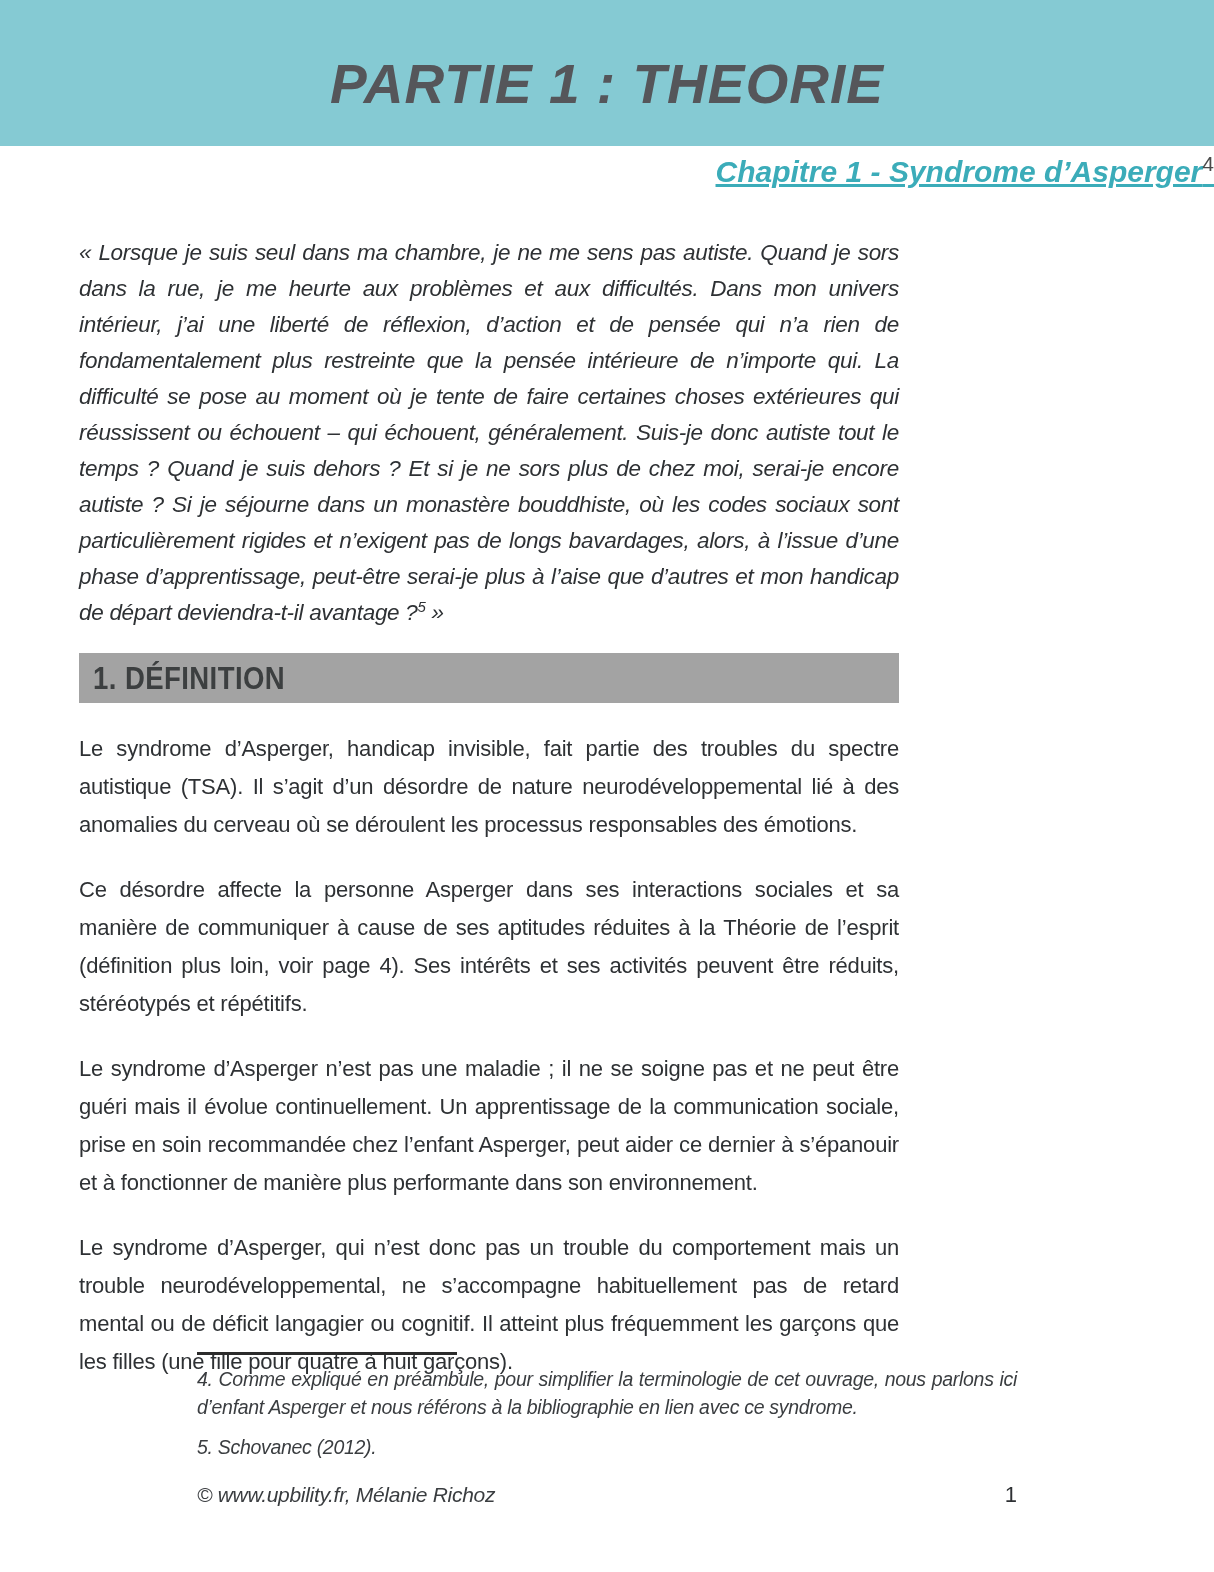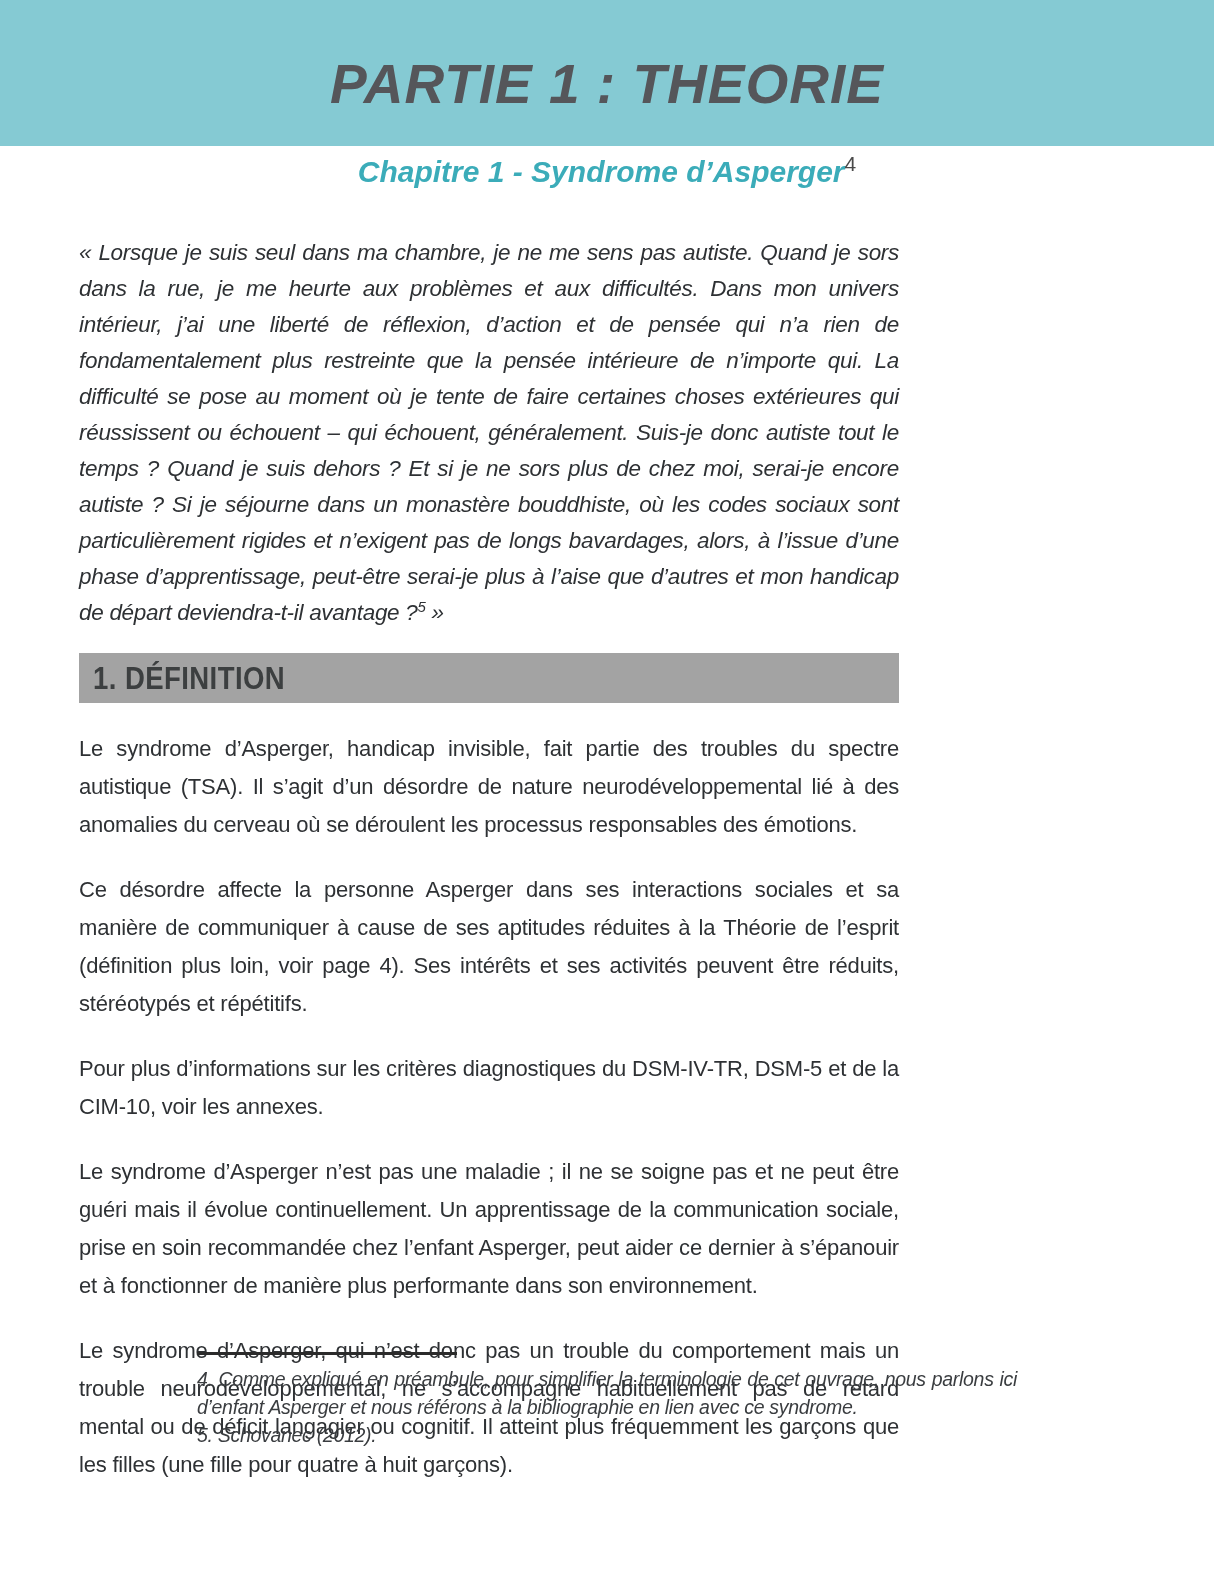--- a/index.html
+++ b/index.html
@@ -20,24 +20,25 @@
     display: flex; align-items: center; justify-content: center;
     padding-top: 22px;
   }
   .band h1 {
     font-size: 55px; font-weight: bold; font-style: italic;
     color: #55565a; letter-spacing: 1px;
   }
 
   
   .chapter {
-    text-align: center;
+    text-align: right;
     margin-top: 9px;
     font-size: 30px; font-weight: bold; font-style: italic;
     color: #3bacb9;
+    text-decoration: underline;
   }
   .chapter sup {
     color: #4a4a4a; font-style: normal; font-weight: normal;
     font-size: 21px; vertical-align: super; line-height: 0;
   }
 
   
   .content {
     position: relative;
     margin: 0 79px;
@@ -96,21 +97,21 @@
     margin-bottom: 10px;
   }
   .fn {
     font-style: italic;
     font-size: 19.5px;
     line-height: 28px;
     letter-spacing: -0.3px;
     color: #3a3d40;
     text-align: justify;
   }
-  .fn + .fn { margin-top: 0; }
+  .fn + .fn { margin-top: 12px; }
 
   
   .page-footer {
     position: absolute;
     left: 197px;
     top: 1482px;
     width: 820px;
     display: flex;
     justify-content: space-between;
     align-items: baseline;
@@ -138,26 +139,29 @@
   <div class="chapter"><span>Chapitre 1 - Syndrome d’Asperger</span><sup>4</sup></div>
 
   <main class="content">
 
     <p class="quote"><span>« Lorsque je suis seul dans ma chambre, je ne me sens pas autiste. Quand je sors dans la rue, je me heurte aux problèmes et aux difficultés. Dans mon univers intérieur, j’ai une liberté de réflexion, d’action et de pensée qui n’a rien de fondamentalement plus restreinte que la pensée intérieure de n’importe qui. La difficulté se pose au moment où je tente de faire certaines choses extérieures qui réussissent ou échouent – qui échouent, généralement. Suis-je donc autiste tout le temps ? Quand je suis dehors ? Et si je ne sors plus de chez moi, serai-je encore autiste ? Si je séjourne dans un monastère bouddhiste, où les codes sociaux sont particulièrement rigides et n’exigent pas de longs bavardages, alors, à l’issue d’une phase d’apprentissage, peut-être serai-je plus à l’aise que d’autres et mon handicap de départ deviendra-t-il avantage ?</span><sup>5</sup><span> »</span></p>
 
     <h2 class="section-heading"><span class="cond">1. DÉFINITION</span></h2>
 
     <p class="body-p">Le syndrome d’Asperger, handicap invisible, fait partie des troubles du spectre autistique (TSA). Il s’agit d’un désordre de nature neurodéveloppemental lié à des anomalies du cerveau où se déroulent les processus responsables des émotions.</p>
     <p class="body-p">Ce désordre affecte la personne Asperger dans ses interactions sociales et sa manière de communiquer à cause de ses aptitudes réduites à la Théorie de l’esprit (définition plus loin, voir page 4). Ses intérêts et ses activités peuvent être réduits, stéréotypés et répétitifs.</p>
-    <p class="body-p">Pour plus d’informations sur les critères diagnostiques du DSM-IV-TR, DSM-5 et de la CIM-10, voir les annexes.</p>
     <p class="body-p">Le syndrome d’Asperger n’est pas une maladie ; il ne se soigne pas et ne peut être guéri mais il évolue continuellement. Un apprentissage de la communication sociale, prise en soin recommandée chez l’enfant Asperger, peut aider ce dernier à s’épanouir et à fonctionner de manière plus performante dans son environnement.</p>
     <p class="body-p">Le syndrome d’Asperger, qui n’est donc pas un trouble du comportement mais un trouble neurodéveloppemental, ne s’accompagne habituellement pas de retard mental ou de déficit langagier ou cognitif. Il atteint plus fréquemment les garçons que les filles (une fille pour quatre à huit garçons).</p>
 
   </main>
 
   <div class="footnote-area">
     <div class="fn-rule"></div>
     <p class="fn">4. Comme expliqué en préambule, pour simplifier la terminologie de cet ouvrage, nous parlons ici d’enfant Asperger et nous référons à la bibliographie en lien avec ce syndrome.</p>
     <p class="fn">5. Schovanec (2012).</p>
   </div>
 
+  <footer class="page-footer">
+    <span class="copyright">© www.upbility.fr, Mélanie Richoz</span>
+    <span class="pagenum">1</span>
+  </footer>
 
 </div>
 
 </body></html>

